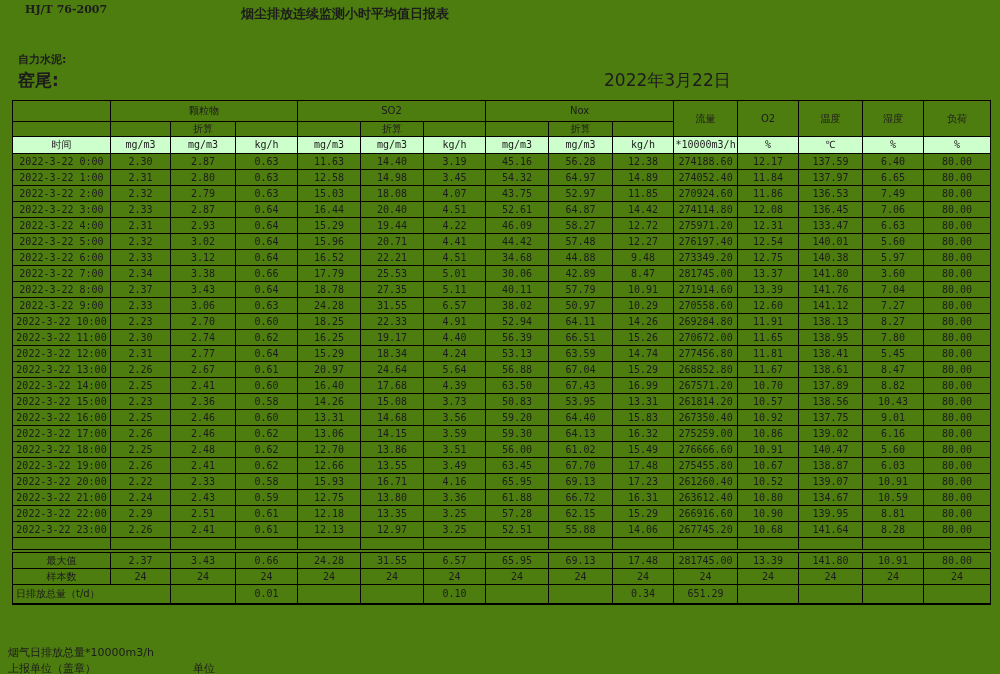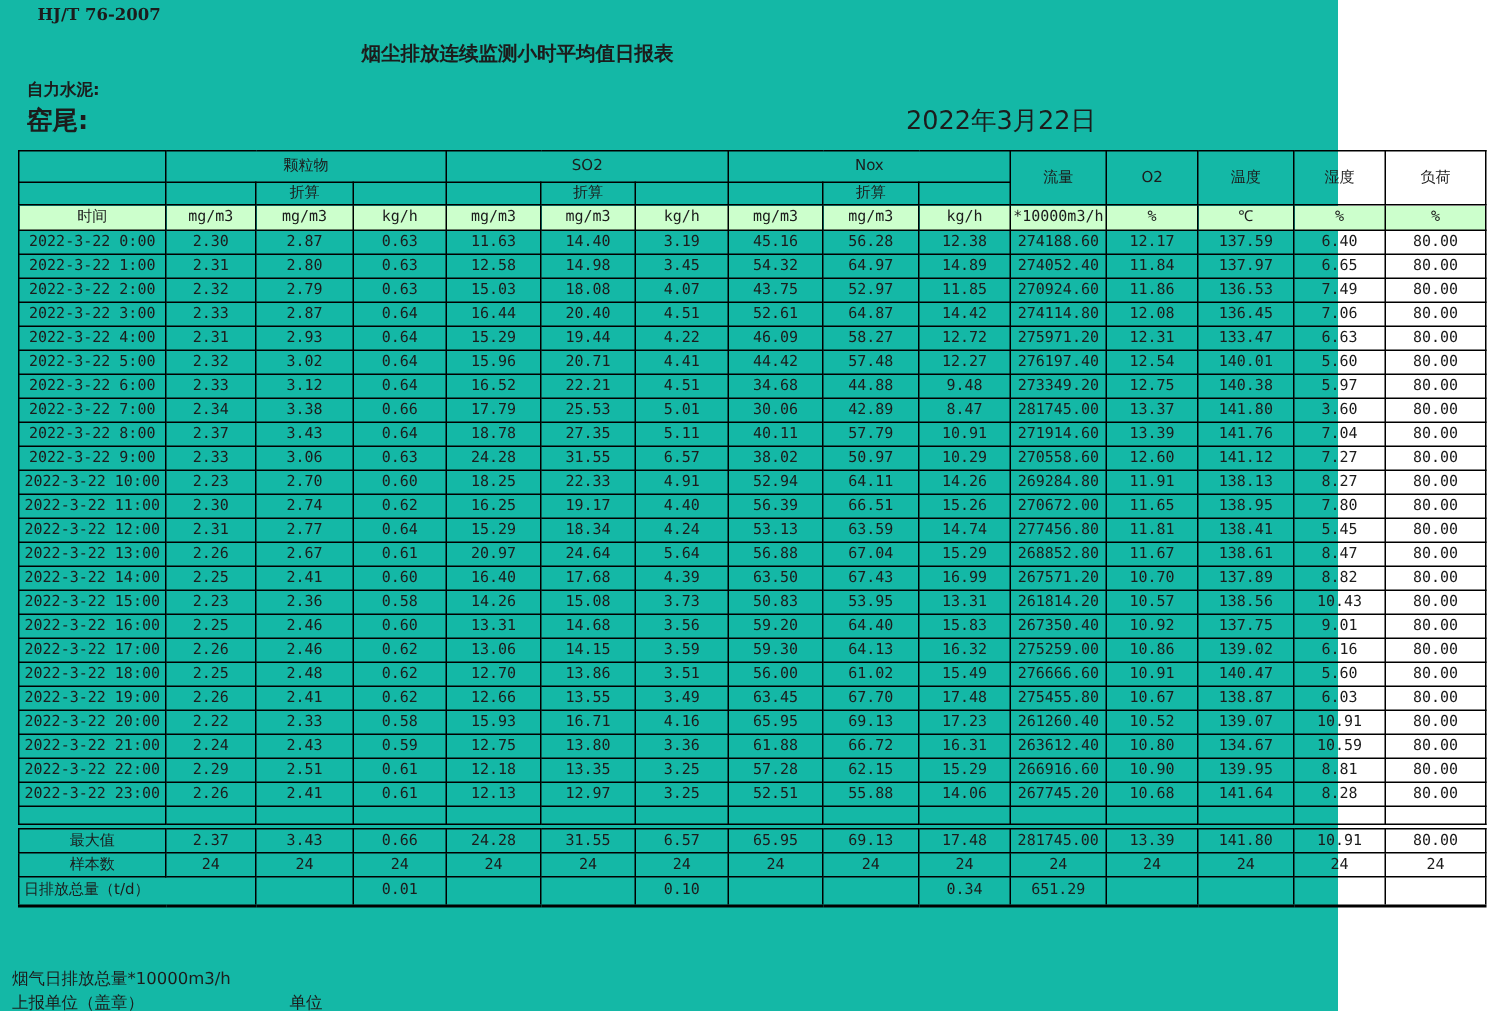--- a/index.html
+++ b/index.html
@@ -1,20 +1,20 @@
 <!DOCTYPE html>
 <html><head>
 <meta charset="utf-8">
 <style>
   * { margin: 0; padding: 0; box-sizing: border-box; }
   body { background: #ffffff; font-family: "DejaVu Sans", "Liberation Sans", sans-serif; }
-  .page { position: relative; width: 892px; height: 674px; background: #14b8a6; color: #1c1c1c; }
+  .page { position: relative; width: 1000px; height: 674px; background: #4d7c0f; color: #1c1c1c; }
 
   .doc-code { position: absolute; left: 25px; top: 3px; font-size: 11px; font-weight: bold; font-family: "DejaVu Serif", serif; }
-  .report-title { position: absolute; left: 0; top: 27px; width: 690px; text-align: center; font-size: 13px; font-weight: bold; }
+  .report-title { position: absolute; left: 0; top: 5px; width: 690px; text-align: center; font-size: 13px; font-weight: bold; }
   .company { position: absolute; left: 18px; top: 52px; font-size: 11px; font-weight: bold; }
   .station { position: absolute; left: 18px; top: 69px; font-size: 17px; font-weight: bold; }
   .report-date { position: absolute; left: 604px; top: 69px; font-size: 17px; }
 
   .tbl-wrap { position: absolute; left: 12px; top: 100px; width: 978px; }
   table { border-collapse: collapse; table-layout: fixed; width: 978px;
           font-size: 10px; color: #1c1c1c; font-family: "DejaVu Sans Mono", monospace; }
   td, th { border: 1px solid #000; text-align: center; vertical-align: middle;
            padding: 0; height: 15px; line-height: 15px; overflow: hidden; white-space: nowrap;
            font-weight: normal; }

